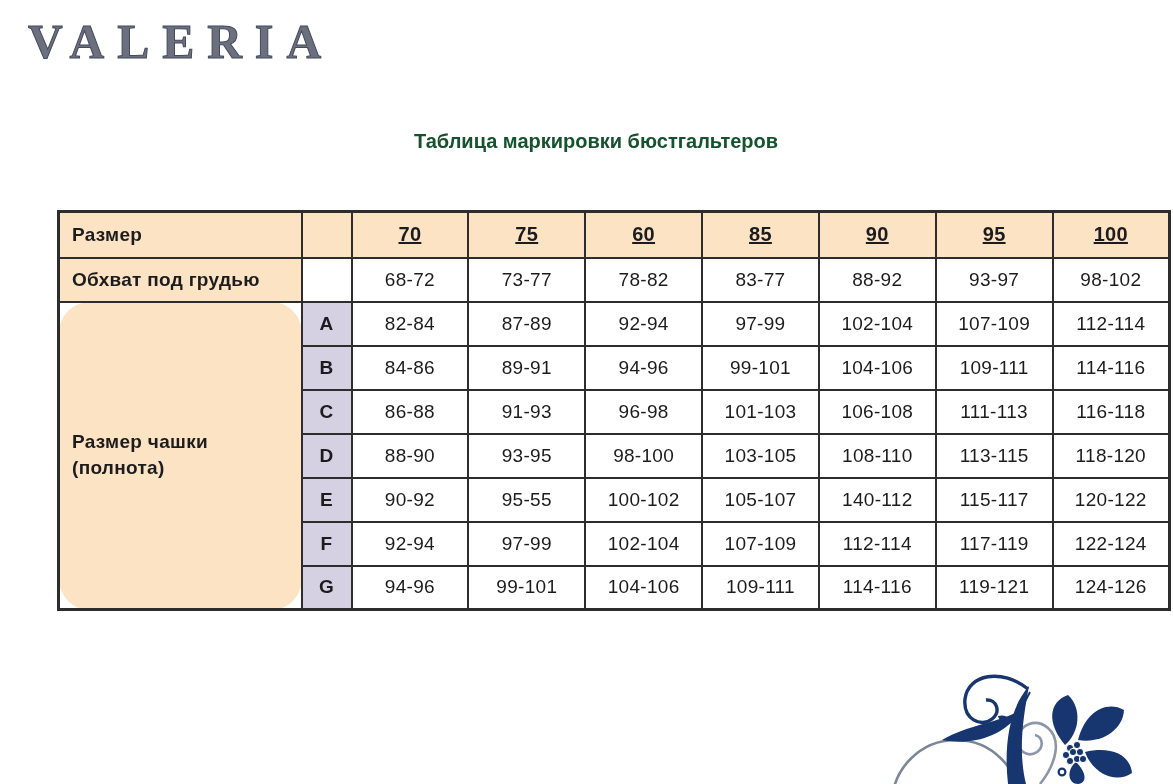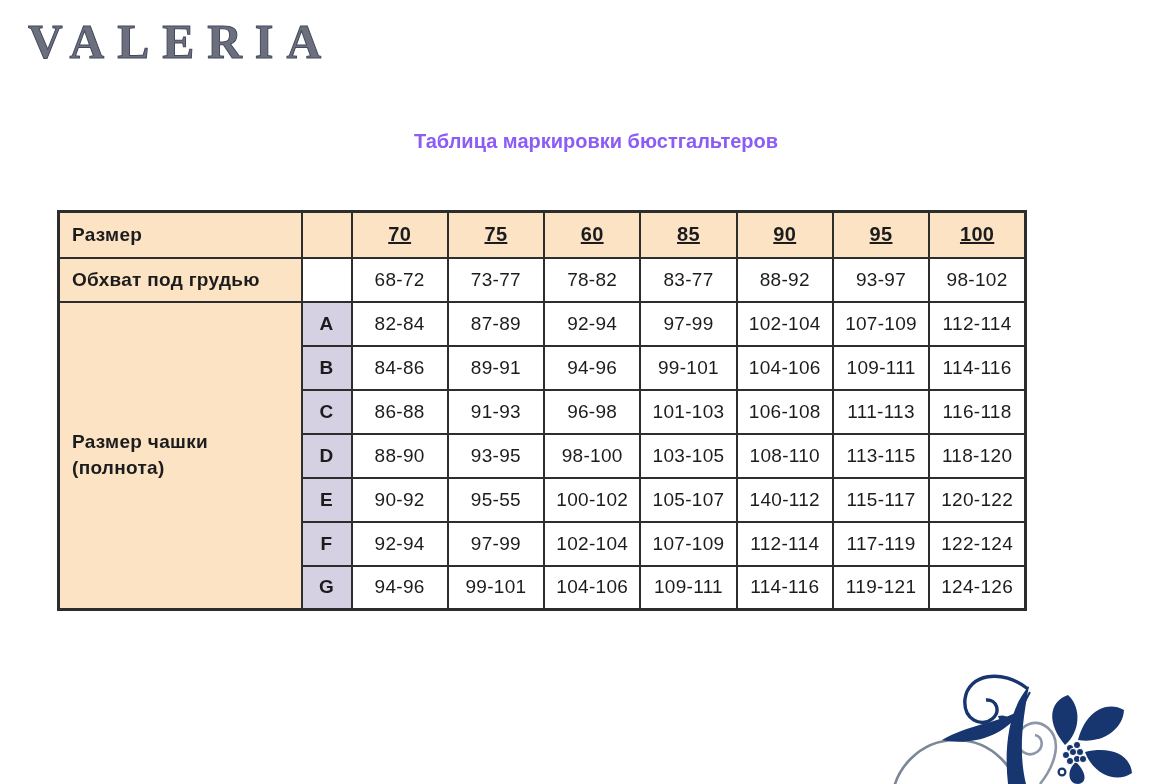--- a/index.html
+++ b/index.html
@@ -15,44 +15,44 @@
     font-family:"Liberation Serif","DejaVu Serif",serif;
     font-size:48px; font-weight:bold;
     letter-spacing:13px;
     color:rgba(74,79,97,0.82);
     -webkit-text-stroke:1px #444a5c;
     text-shadow:1px 1px 0 rgba(255,255,255,0.6);
   }
   
   .title {
     position:absolute; left:57px; top:130px; width:1078px;
-    text-align:center; font-size:20px; font-weight:bold; color:#8b5cf6;
+    text-align:center; font-size:20px; font-weight:bold; color:#14532d;
   }
   
   table.size-table {
     position:absolute; left:57px; top:210px;
-    width:970px; table-layout:fixed;
+    width:1114px; table-layout:fixed;
     border-collapse:collapse;
     border:3px solid #2d2d2d;
     font-size:19px;
   }
   .size-table td {
     border:2px solid #2d2d2d;
     text-align:center; vertical-align:middle;
     height:44px; background:#ffffff;
     letter-spacing:0.3px;
   }
   .size-table tr.header-row td { height:46px; }
   .size-table td.label-cell {
     text-align:left; padding-left:12px; font-weight:bold;
   }
   .size-table td.peach { background:#fbe3c3; }
   .size-table td.lav { background:#d5d1e3; font-weight:bold; }
   .size-table td.num { font-weight:bold; font-size:20px;text-decoration:underline; }
-  .size-table td.cup-label { vertical-align:middle; }
+  .size-table td.cup-label { vertical-align:middle;border-radius:31px; }
   .size-table td.cup-label span { display:block; line-height:26px; }
   
   .notes { position:absolute; left:71px; top:650px; }
   .note { font-size:19px; font-weight:bold; color:#1c1c1e; margin-bottom:22px; letter-spacing:0.2px; }
   
   .flourish { position:absolute; left:880px; top:652px; width:293px; height:132px; }
 </style>
 </head>
 <body>
 

